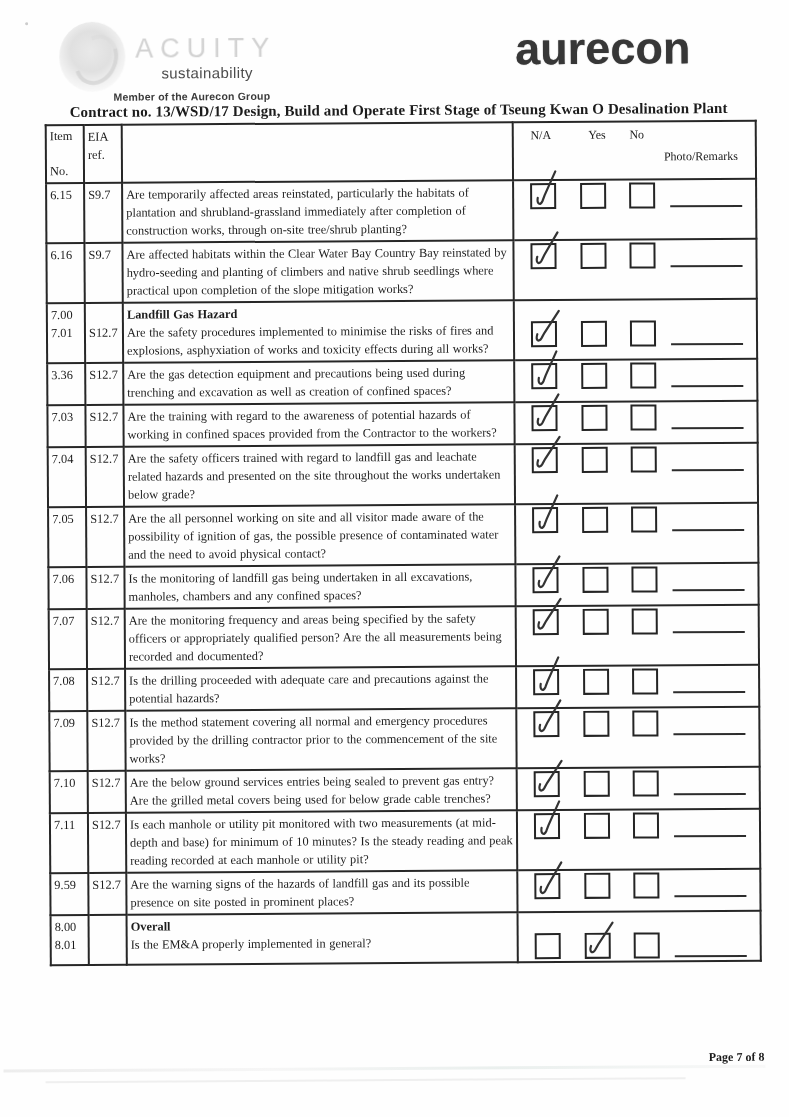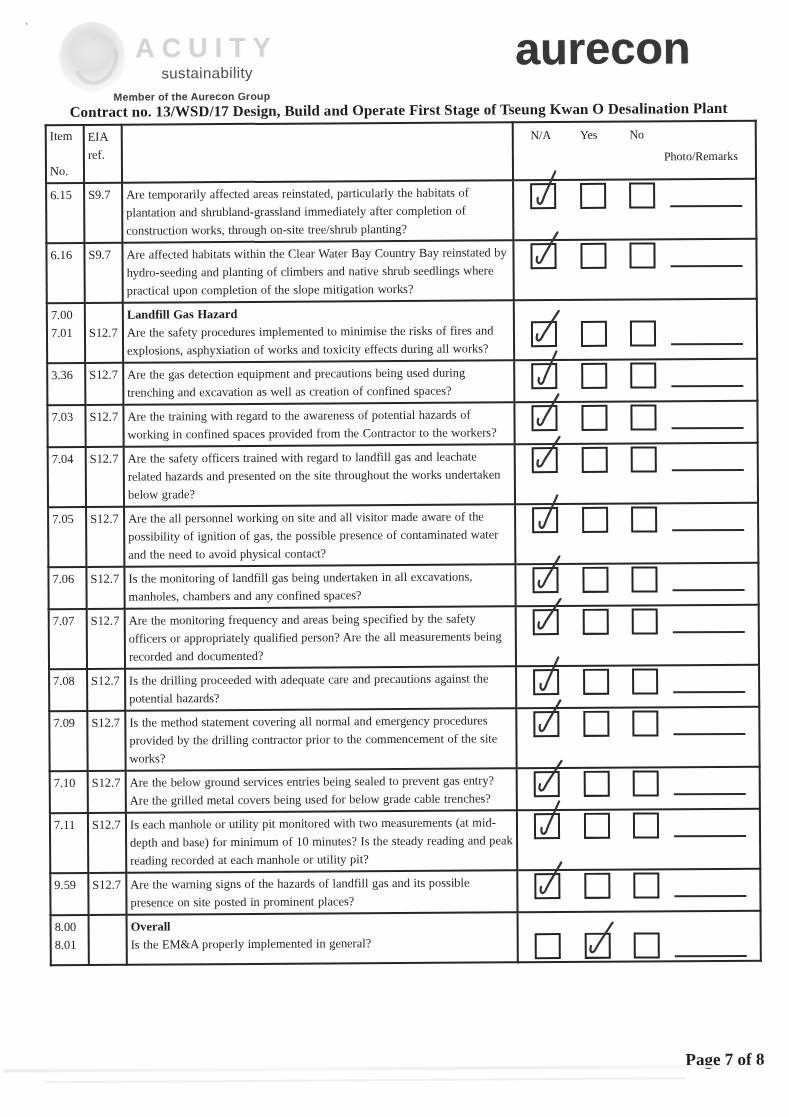--- a/index.html
+++ b/index.html
@@ -16,21 +16,21 @@
     background:radial-gradient(circle at 48% 42%,#e9e9e9 0%,#e0e0e0 38%,#f1f1f1 62%,#fcfcfc 82%);
     filter:blur(.5px);
   }
   .emblem::after{
     content:"";position:absolute;left:16px;top:12px;width:34px;height:44px;border-radius:50%;
     border:4px solid rgba(200,200,200,.55);border-left-color:transparent;border-top-color:rgba(215,215,215,.35);
     transform:rotate(24deg);
   }
   .acuity-word{
     position:absolute;left:78px;top:16px;font-family:"Liberation Sans",sans-serif;
-    font-weight:700;font-size:27px;letter-spacing:7px;color:#d2d2d2;filter:blur(.4px);
+    font-weight:400;font-size:27px;letter-spacing:7px;color:#d2d2d2;filter:blur(.4px);
   }
   .acuity-sub{
     position:absolute;left:104px;top:47px;font-family:"Liberation Sans",sans-serif;
     font-size:15px;color:#4c4c4c;letter-spacing:.4px;
   }
   .acuity-tagline{
     position:absolute;left:56px;top:73px;font-family:"Liberation Sans",sans-serif;
     font-weight:700;font-size:10.5px;color:#3a3a3a;letter-spacing:.2px;
   }
   .logo-aurecon{
@@ -54,21 +54,21 @@
   table.check th,table.check td{
     border:2px solid #272727;vertical-align:top;padding:2px 3px;
     font-size:12.4px;line-height:18px;font-weight:400;text-align:left;
   }
   thead th{height:36px;font-size:12.2px;}
   th.hdr-item div{line-height:17px;}
   th.hdr-item div:last-child{margin-top:18px;}
   th.hdr-opts{position:relative;padding:0;}
   .opt-label{position:absolute;top:3px;font-size:12px;}
   .opt-na{left:10px;width:34px;text-align:center;}
-  .opt-yes{left:58px;width:34px;text-align:center;}
+  .opt-yes{left:58px;width:34px;text-align:right;}
   .opt-no{left:106px;width:34px;text-align:center;}
   .opt-photo{left:150px;width:92px;text-align:left;margin-top:22px;}
 
   td.qcell{padding:2px 6px 3px 6px;text-align:justify;word-spacing:.5px;}
   td.qcell .heading{font-weight:700;text-align:left;}
   td.icell div,td.rcell div{line-height:18px;}
   td.ccell{padding:5px 0 3px 0;}
   .check-row{display:flex;align-items:flex-start;position:relative;}
   .check-row.offset{margin-top:18px;}
   .cbox{
@@ -76,21 +76,21 @@
   }
   .cbox:nth-child(1){margin-left:13px;}
   .cbox:nth-child(2){margin-left:24px;}
   .cbox:nth-child(3){margin-left:23px;}
   .remark-line{
     margin-left:auto;margin-right:10px;width:72px;height:0;
     border-bottom:2px solid #2d2d2d;align-self:flex-end;margin-bottom:1px;
   }
 
   
-  .page-number{position:absolute;right:28px;top:1052px;font-weight:700;font-size:17px;}
+  .page-number{position:absolute;right:28px;top:1052px;font-weight:700;font-size:12px;}
   .scan-streak-1{position:absolute;left:0;top:1067px;width:762px;height:3px;
     background:linear-gradient(90deg,#ebebeb,#f5f5f5 35%,#e8eeec 65%,#f8f8f8);opacity:.9;}
   .scan-streak-2{position:absolute;left:42px;top:1079px;width:640px;height:2px;background:#efefef;}
   .speck{position:absolute;left:28px;top:20px;width:3px;height:3px;background:#9a9a9a;opacity:.5;border-radius:50%;}
 </style>
 </head>
 <body>
 
 <div class="page">
 

